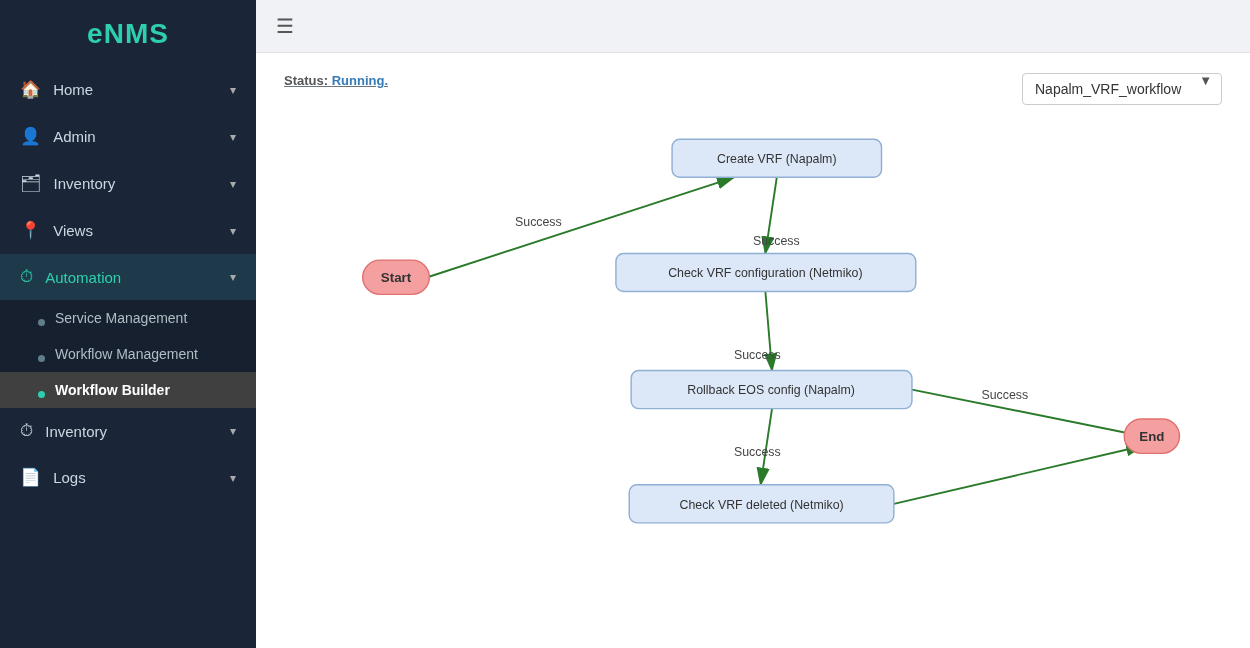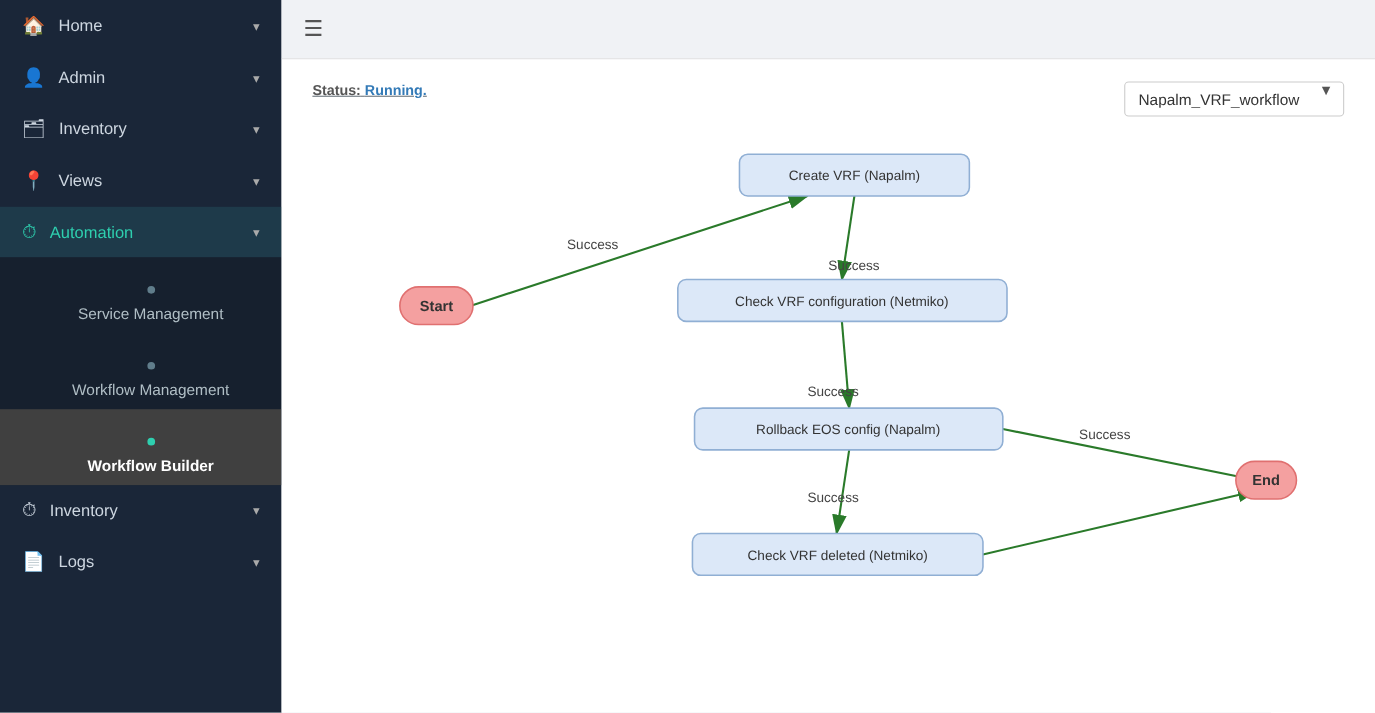--- a/index.html
+++ b/index.html
@@ -36,27 +36,26 @@
     }
     .nav-item .nav-left { display: flex; align-items: center; gap: 12px; }
     .nav-item .nav-icon { font-size: 17px; color: #cdd6e0; }
     .nav-item .chevron { font-size: 12px; color: #aaa; }
     .nav-item.active-parent { background: #1e3a4a; color: #2ecfaf; }
     .nav-item.active-parent .nav-icon { color: #2ecfaf; }
 
     .sub-items { background: #16202e; }
     .sub-item {
       display: flex;
-      align-items: center;
+      align-items: flex-end;
       gap: 10px;
-      padding: 26px 20px 10px 38px;
+      padding: 10px 20px 10px 38px;
       font-size: 14px;
       color: #b0bec5;
       cursor: pointer;
-      flex-direction: column;
     }
     .sub-item .dot {
       width: 7px; height: 7px;
       border-radius: 50%;
       background: #607d8b;
       flex-shrink: 0;
     }
     .sub-item.active-sub {
       background: #404040;
       color: #fff;
@@ -128,20 +127,21 @@
     #workflow-canvas {
       width: 100%;
       height: calc(100% - 60px);
       margin-top: 10px;
     }
   </style>
 </head>
 <body>
 
 <div id="sidebar">
+  <div class="logo">eNMS</div>
 
   <div class="nav-item">
     <div class="nav-left">
       <span class="nav-icon">🏠</span>
       <span>Home</span>
     </div>
     <span class="chevron">▾</span>
   </div>
 
   <div class="nav-item">

